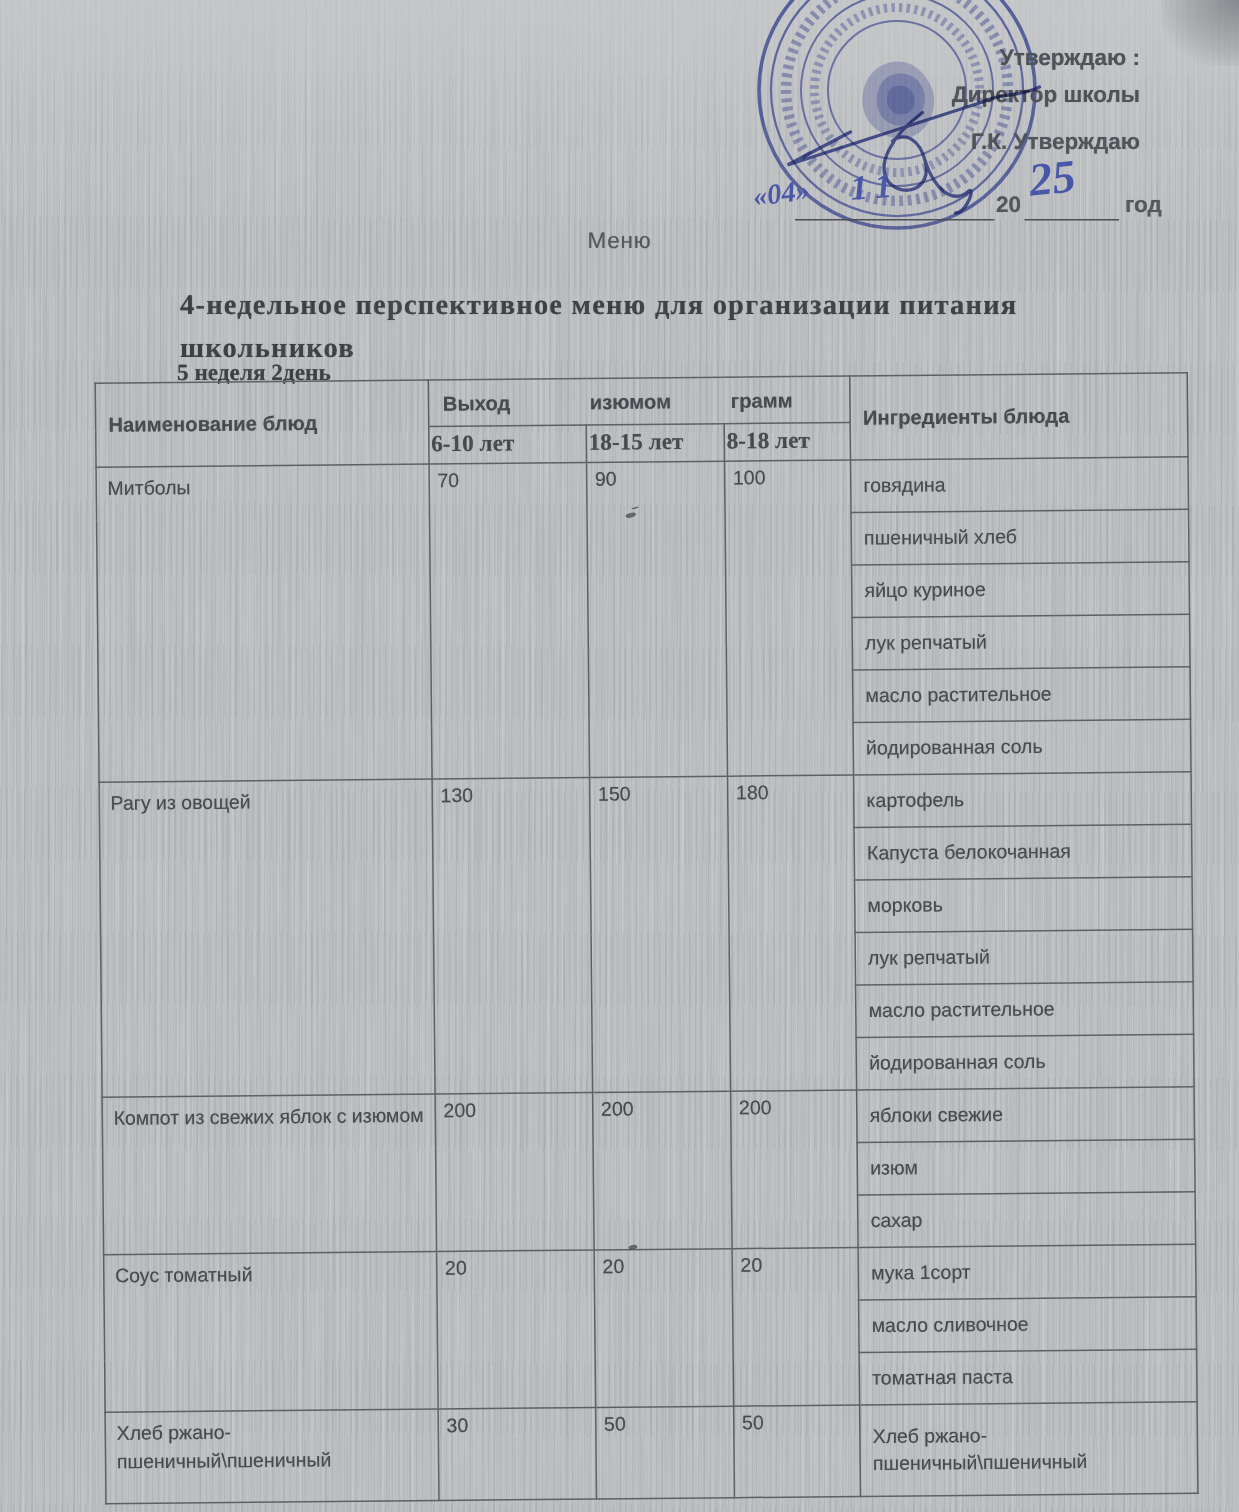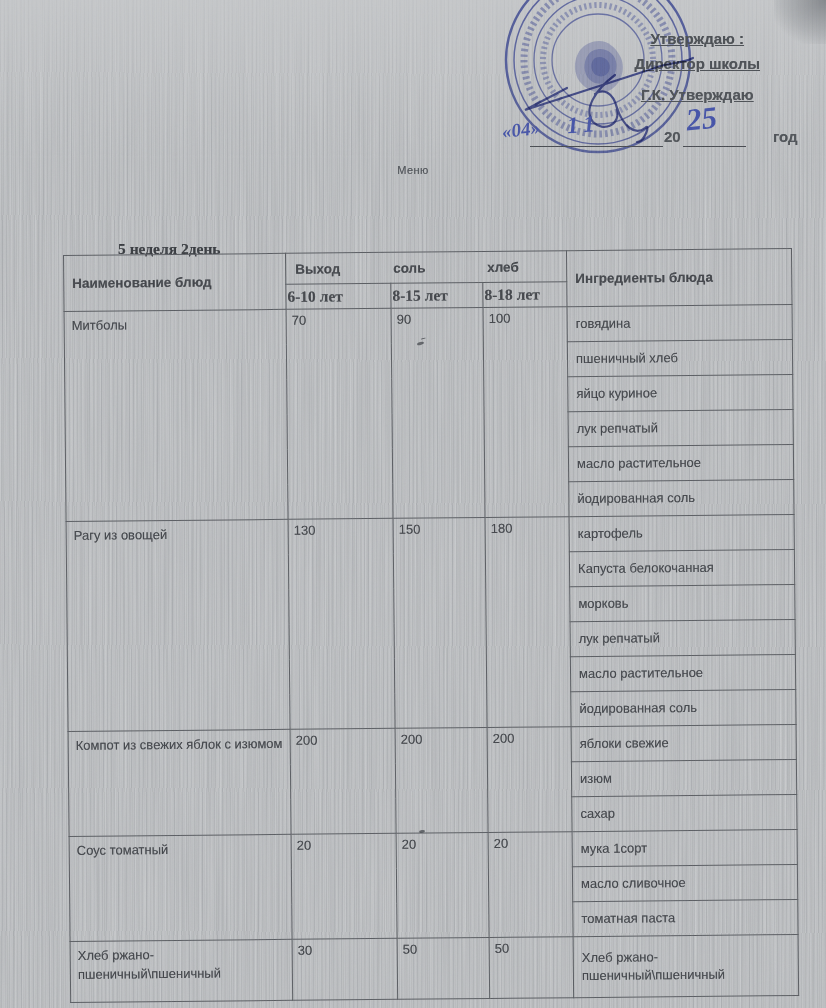--- a/index.html
+++ b/index.html
@@ -34,40 +34,40 @@
   }
   
   .texture{position:absolute;left:0;top:0;z-index:6;pointer-events:none;
     -webkit-mask:linear-gradient(180deg,rgba(0,0,0,.3) 0,rgba(0,0,0,.75) 100px,#000 160px,#000 100%);
             mask:linear-gradient(180deg,rgba(0,0,0,.3) 0,rgba(0,0,0,.75) 100px,#000 160px,#000 100%);
   }
   
   .stamp{position:absolute;left:498px;top:-40px;width:200px;height:200px;z-index:2;mix-blend-mode:multiply;}
   .signature{position:absolute;left:495px;top:30px;width:225px;height:125px;z-index:4;mix-blend-mode:multiply;}
   
-  .approval{position:absolute;top:30px;right:66px;text-align:center;z-index:3;
+  .approval{position:absolute;top:30px;right:66px;text-align:right;z-index:3;
     font-size:15px;font-weight:bold;color:var(--ink_soft);
-    text-shadow:0 0 .6px rgba(52,56,60,.55);text-decoration:underline;}
+    text-shadow:0 0 .6px rgba(52,56,60,.55);}
   .approval .ln1{margin-bottom:8px;}
   .approval .ln2{margin-bottom:14px;}
   
   .dateline{position:absolute;inset:0;z-index:4;pointer-events:none;font-size:15px;}
   .dateline .printed{position:absolute;font-weight:bold;color:var(--ink_soft);text-shadow:0 0 .6px rgba(52,56,60,.5);}
   .uline{position:absolute;border-bottom:1.6px solid #41444a;height:0;}
   .u-month{left:530px;top:146px;width:133px;}
   .u-year{left:683px;top:146px;width:63px;}
   .hand{position:absolute;color:var(--hand_blue);font-family:"Liberation Serif",serif;font-style:italic;font-weight:bold;}
   .hand.day{left:502px;top:119px;font-size:19px;transform:rotate(-7deg);}
   .hand.month{left:567px;top:112px;font-size:23px;letter-spacing:6px;transform:rotate(-4deg);}
   .hand.year{left:686px;top:101px;font-size:31px;transform:rotate(-6deg);}
   .d-y20{left:664px;top:128px;}
-  .d-god{left:750px;top:128px;margin-left:23px;}
-  
-  .menu-heading{position:absolute;left:0;top:164px;width:826px;text-align:center;z-index:3;
-    font-size:11px;color:#4a4e53;letter-spacing:.5px;text-shadow:0 0 .6px rgba(60,64,70,.5);}
+  .d-god{left:750px;top:128px;}
+  
+  .menu-heading{position:absolute;left:0;top:152px;width:826px;text-align:center;z-index:3;
+    font-size:15px;color:#4a4e53;letter-spacing:.5px;text-shadow:0 0 .6px rgba(60,64,70,.5);}
   .doc-title{position:absolute;left:120px;top:190px;width:670px;z-index:3;
     font-family:"Liberation Serif",serif;font-weight:bold;font-size:19px;line-height:1.5;
     color:#303338;letter-spacing:.8px;text-shadow:0 0 .7px rgba(40,44,50,.55);}
   .season{font-family:"Liberation Sans",sans-serif;font-size:13.5px;letter-spacing:.2px;margin-left:8px;}
   .week-label{position:absolute;left:118px;top:240px;z-index:3;
     font-family:"Liberation Serif",serif;font-weight:bold;font-size:15.5px;color:#303338;
     text-shadow:0 0 .6px rgba(40,44,50,.55);}
   
   .menu-table{
     position:absolute;left:63px;top:255px;width:728px;z-index:3;
@@ -137,46 +137,47 @@
     <span class="uline u-month"></span>
     <span class="hand month">11</span>
     <span class="printed d-y20">20</span>
     <span class="uline u-year"></span>
     <span class="hand year">25</span>
     <span class="printed d-god">год</span>
   </div>
 
   <div class="menu-heading">Меню</div>
   <div class="doc-title">
+    <div>4-недельное перспективное  меню для организации питания школьников</div>
   </div>
   <div class="week-label">5 неделя 2день</div>
 
   <table class="menu-table">
     <colgroup>
       <col style="width:222px">
         <col style="width:105px">
         <col style="width:92px">
         <col style="width:84px">
         <col style="width:225px">
     </colgroup>
     <thead>
       <tr>
         <th class="h-dish" rowspan="2">Наименование блюд</th>
         <th class="h-span" colspan="3">
           <div class="span-grid">
             <span>Выход</span>
-            <span>соль</span>
-            <span>хлеб</span>
+            <span>изюмом</span>
+            <span>грамм</span>
           </div>
         </th>
         <th class="h-ing" rowspan="2">Ингредиенты блюда</th>
       </tr>
       <tr>
         <th class="h-age">6-10 лет</th>
-        <th class="h-age">8-15 лет</th>
+        <th class="h-age">18-15 лет</th>
         <th class="h-age">8-18 лет</th>
       </tr>
     </thead>
     <tbody>
         <tr>
           <td class="dish" rowspan="6">Митболы</td>
           <td class="val" rowspan="6">70</td>
           <td class="val" rowspan="6">90</td>
           <td class="val" rowspan="6">100</td>
           <td class="ing">говядина</td>

